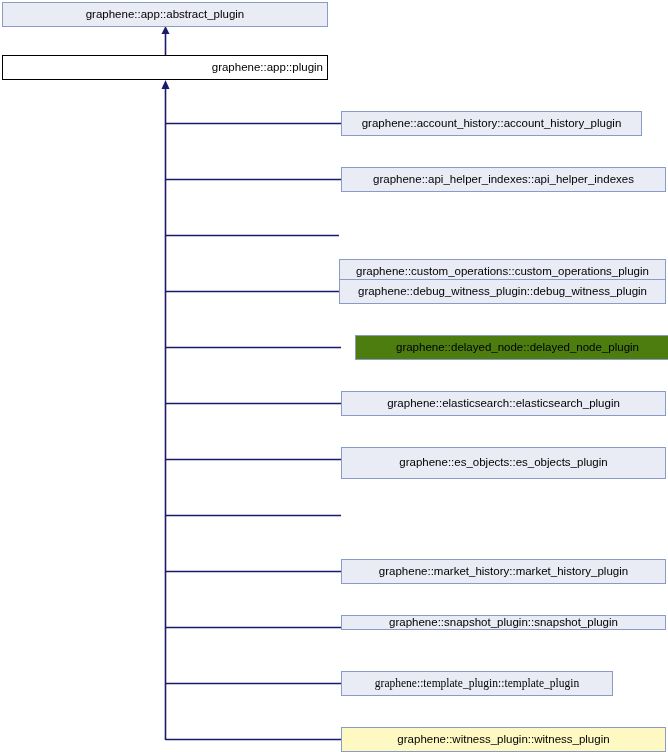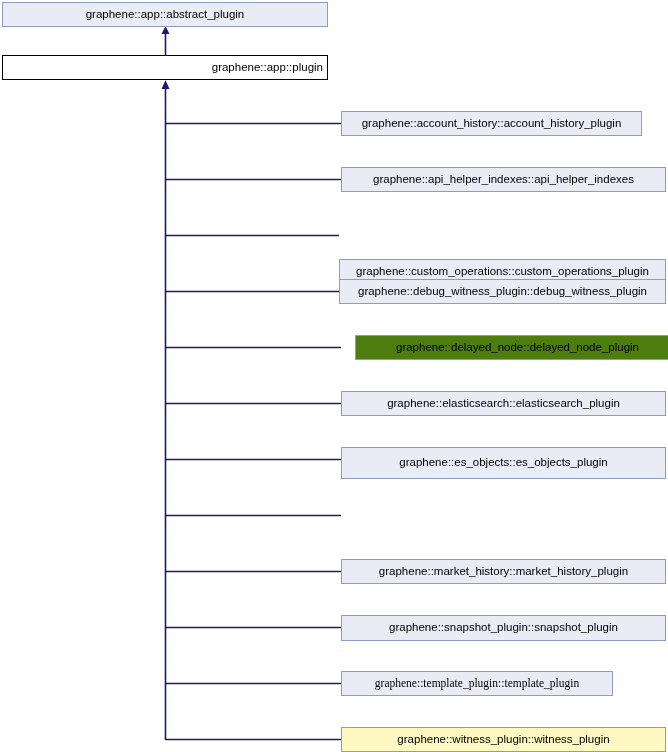--- a/index.html
+++ b/index.html
@@ -121,21 +121,21 @@
 
   <div class="node derived" style="left: 341px; top: 447px; width: 325px; height: 32px; background: rgb(233, 235, 245); border-color: rgb(138, 155, 200); color: rgb(0, 0, 0);">
     <span class="node-label">graphene::es_objects::es_objects_plugin</span>
   </div>
 
 
   <div class="node derived" style="left: 341px; top: 559px; width: 325px; height: 25px; background: rgb(233, 235, 245); border-color: rgb(138, 155, 200); color: rgb(0, 0, 0);">
     <span class="node-label">graphene::market_history::market_history_plugin</span>
   </div>
 
-  <div class="node derived" style="left: 341px; top: 615px; width: 325px; height: 26px; background: rgb(233, 235, 245); border-color: rgb(138, 155, 200); color: rgb(0, 0, 0);">
+  <div class="node derived" style="left: 341px; top: 615px; width: 325px; height: 15px; background: rgb(233, 235, 245); border-color: rgb(138, 155, 200); color: rgb(0, 0, 0);">
     <span class="node-label">graphene::snapshot_plugin::snapshot_plugin</span>
   </div>
 
   <div class="node derived" style="left: 341px; top: 671px; width: 272px; height: 25px; background: rgb(233, 235, 245); border-color: rgb(138, 155, 200); color: rgb(0, 0, 0); font-family: Liberation Serif, serif;">
     <span class="node-label">graphene::template_plugin::template_plugin</span>
   </div>
 
   <div class="node derived" style="left: 341px; top: 727px; width: 325px; height: 25px; background: #fef9c3; border-color: rgb(138, 155, 200); color: rgb(0, 0, 0);">
     <span class="node-label">graphene::witness_plugin::witness_plugin</span>
   </div>

